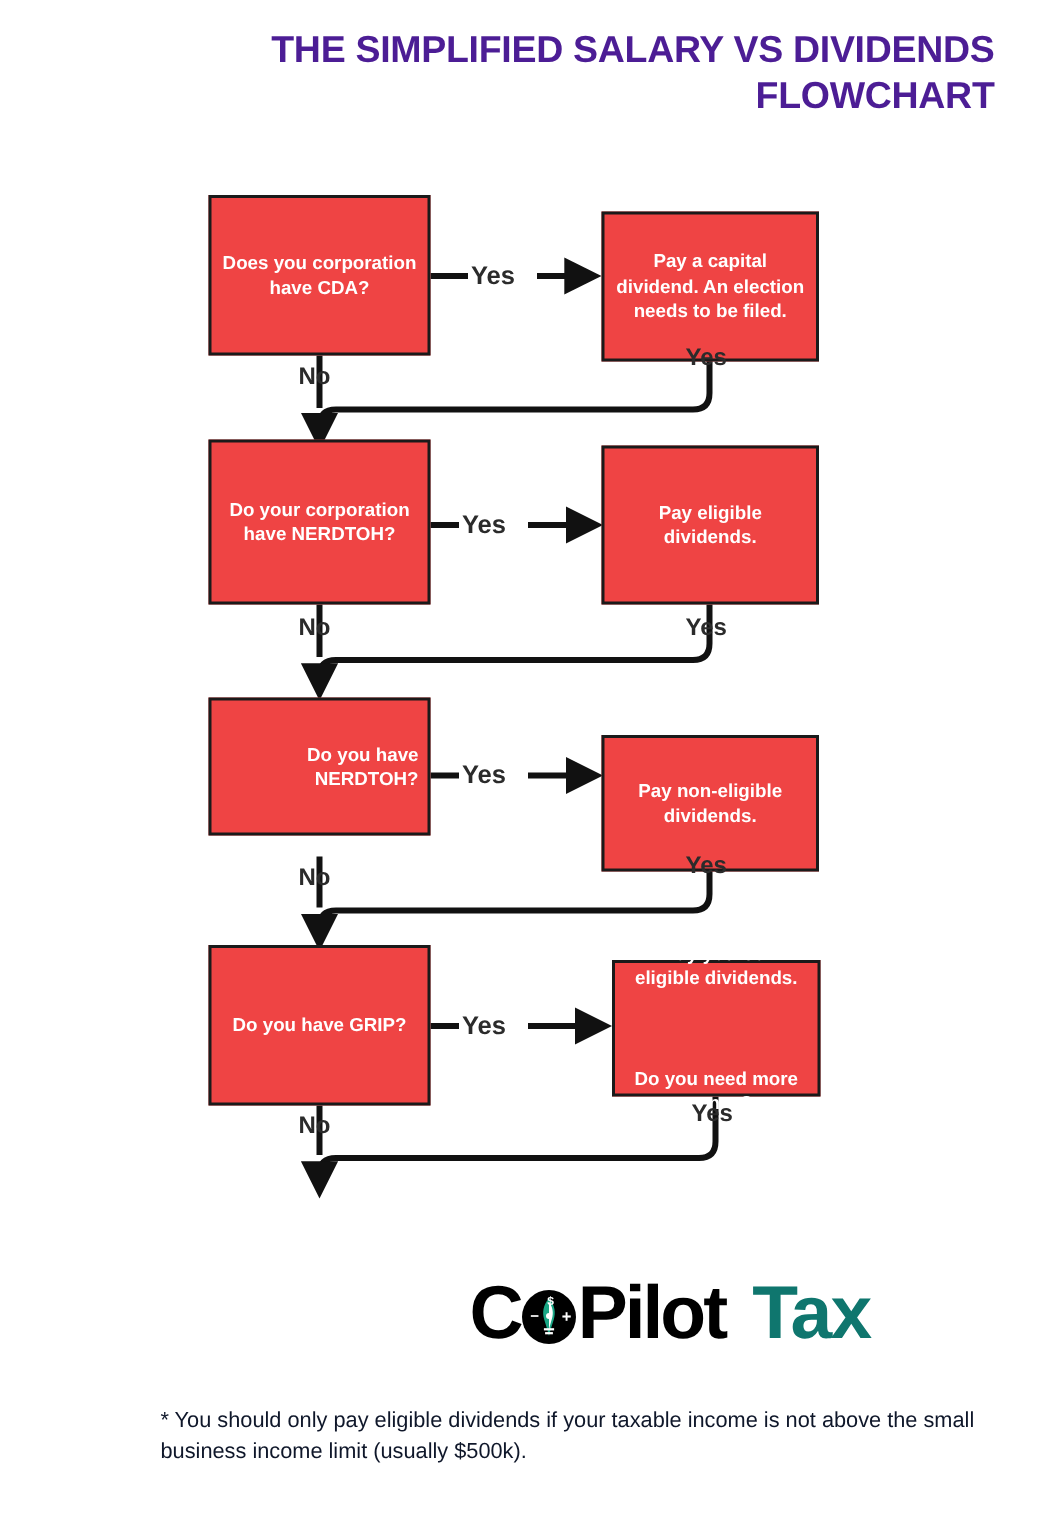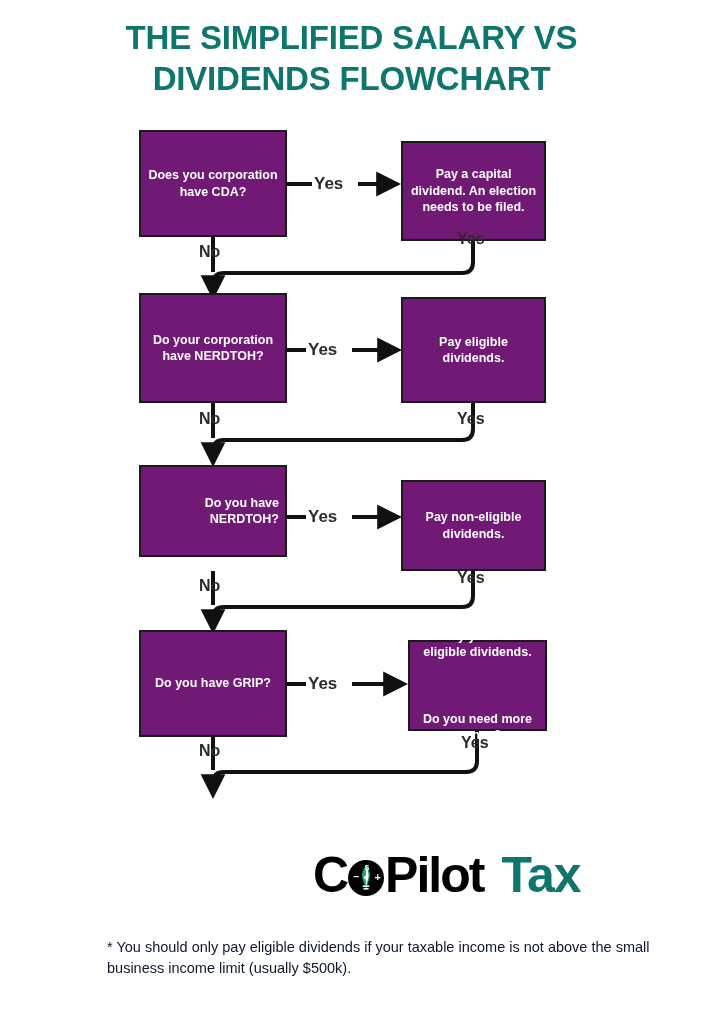--- a/index.html
+++ b/index.html
@@ -22,33 +22,33 @@
     width: 703px;
     height: 1024px;
   }
 
   
   .title {
     position: absolute;
     left: 40px;
     top: 18px;
     width: 623px;
-    text-align: center;
-    font-size: 33px;
+    text-align: right;
+    font-size: 25px;
     font-weight: bold;
     line-height: 1.24;
     letter-spacing: -0.2px;
-    color: #0f766e;
+    color: #4c1d95;
   }
 
   
   .node {
     position: absolute;
     box-sizing: border-box;
-    background: #701a75;
+    background: #ef4444;
     border: 2px solid #1a1a1a;
     color: #ffffff;
     font-size: 12.5px;
     font-weight: bold;
     line-height: 1.32;
     text-align: center;
     display: flex;
     flex-direction: column;
     align-items: center;
     justify-content: center;
@@ -183,21 +183,21 @@
   </div>
 
   <div class="node" style="left:401px; top:297px; width:145px; height:106px;">
     <span>Pay eligible dividends.</span>
   </div>
 
   <div class="node" style="left:139px; top:465px; width:148px; height:92px;text-align:right;">
     <span>Do you have NERDTOH?</span>
   </div>
 
-  <div class="node" style="left:401px; top:480px; width:145px; height:91px;">
+  <div class="node" style="left:401px; top:490px; width:145px; height:91px;">
     <span>Pay non-eligible dividends.</span>
   </div>
 
   <div class="node" style="left:139px; top:630px; width:148px; height:107px;">
     <span>Do you have GRIP?</span>
   </div>
 
   <div class="node" style="left:408px; top:640px; width:139px; height:91px;gap:36px;">
     <span>*Pay yourself eligible dividends.</span>
     <span class="line2">Do you need more money?</span>

